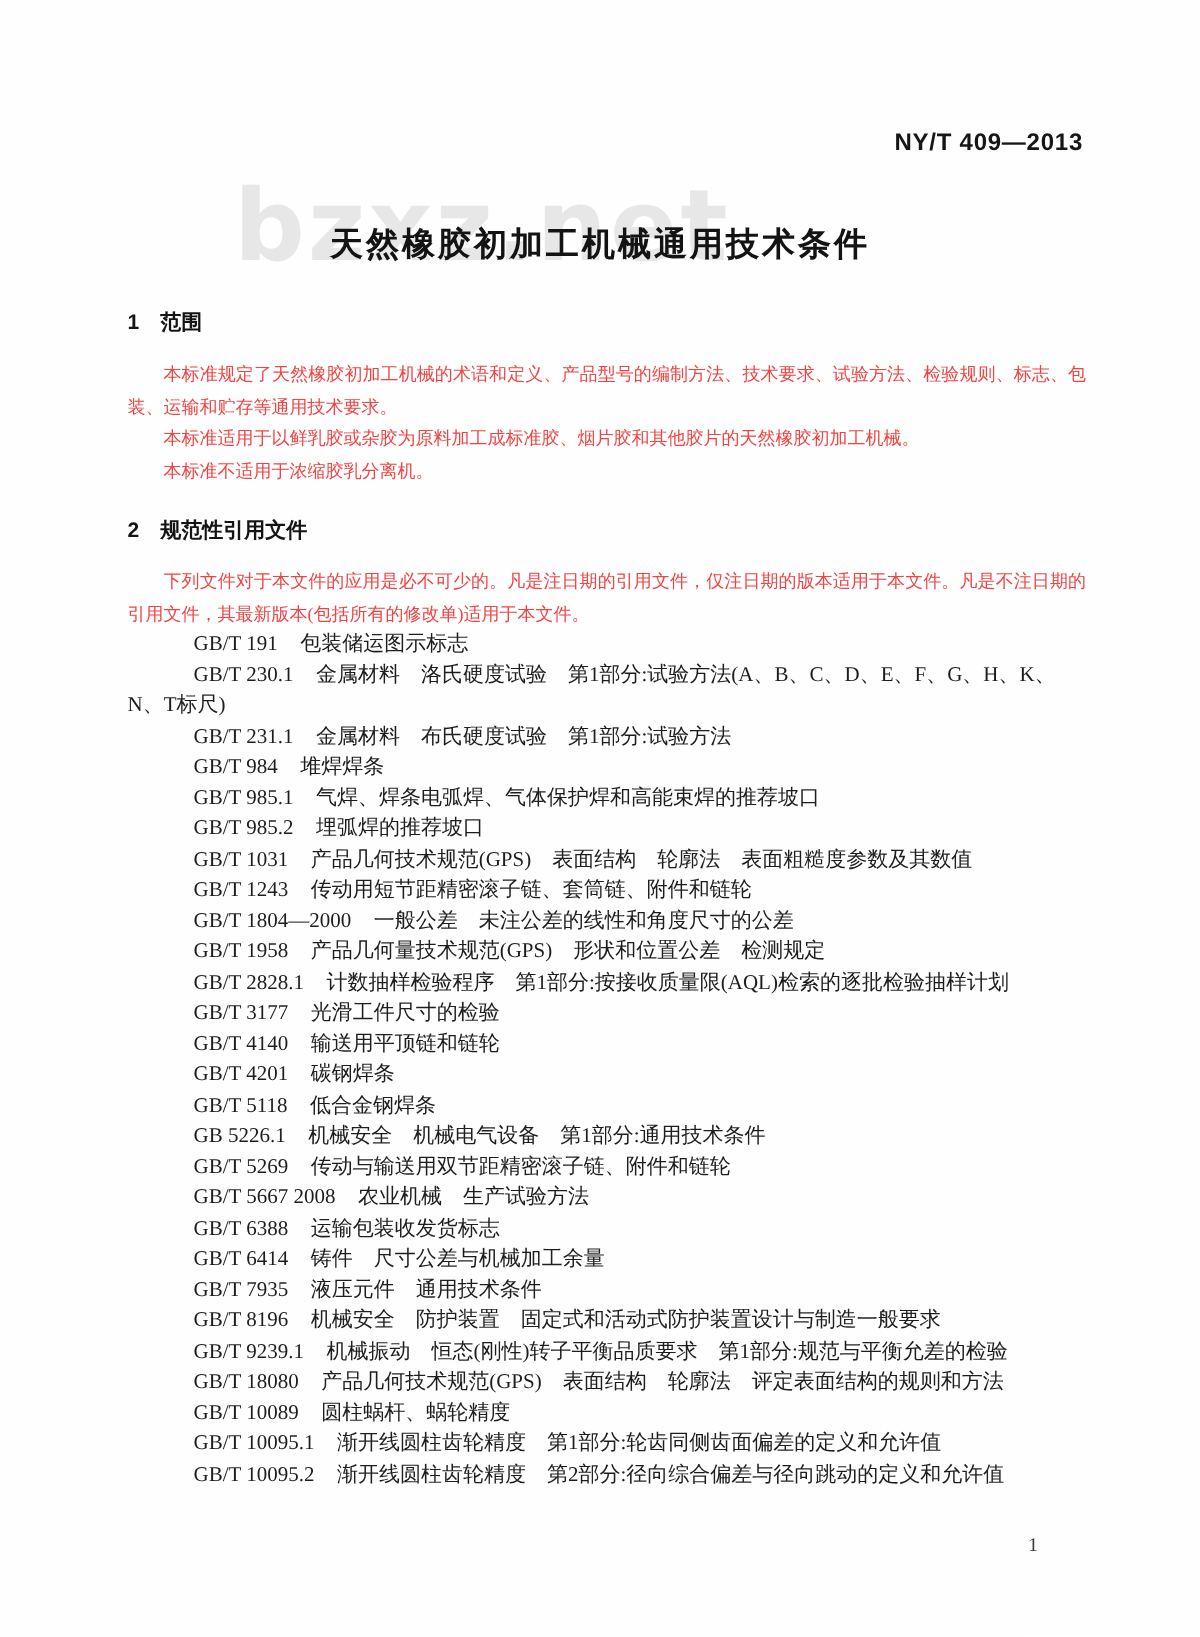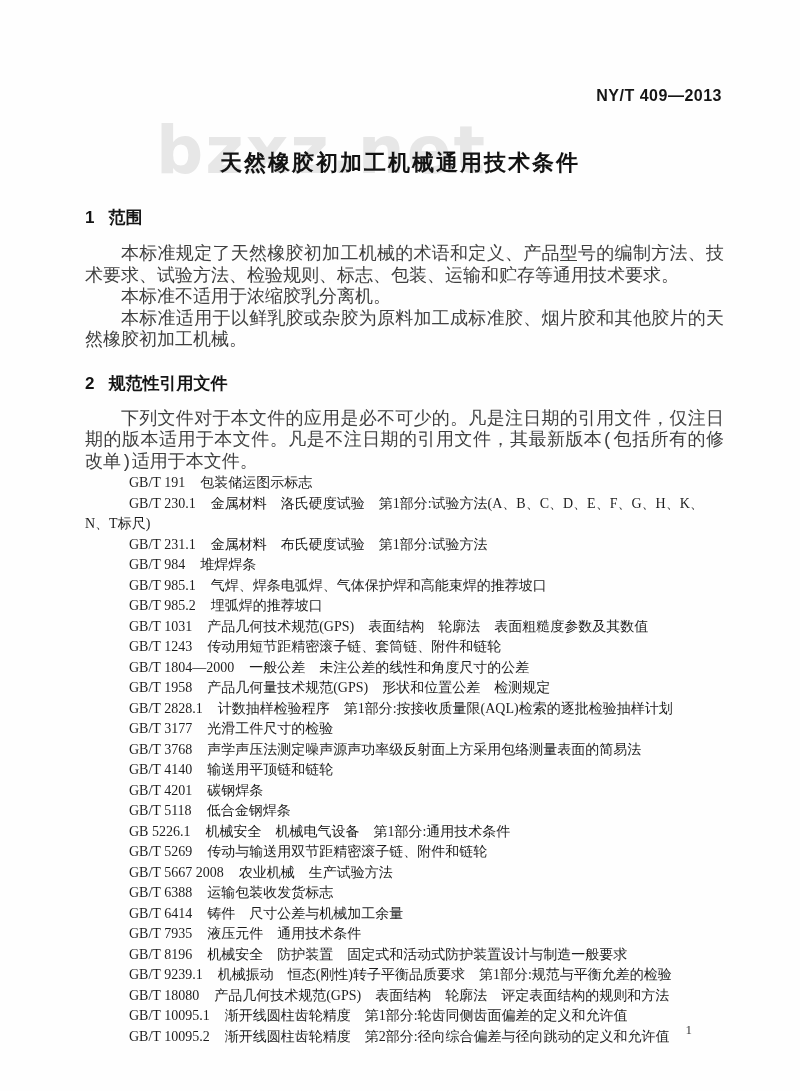--- a/index.html
+++ b/index.html
@@ -55,33 +55,32 @@
     position: absolute;
     top: 206px;
     left: 85px;
     right: 76px;
     z-index: 1;
   }
   .sec-heading {
     margin: 0 0 15px 0;
     font-family: "Liberation Sans", "DejaVu Sans", sans-serif;
     font-weight: bold;
-    font-size: 17px;
+    font-size: 14px;
     color: #141414;
   }
   .sec-heading .hgap { display: inline-block; width: 14px; }
   .sec-heading.second { margin-top: 20px; margin-bottom: 14px; }
   .para {
     margin: 0;
-    font-size: 18px;
+    font-size: 12px;
     line-height: 21.5px;
     text-align: justify;
     text-indent: 2em;
-    color: #404040;
-    font-family: Liberation Mono, monospace;
+    color: #ef4444;
   }
   .ref {
     margin: 0;
     font-size: 14px;
     line-height: 20.5px;
     text-indent: 2em;
     color: #1d1d1d;
   }
   .ref .ref-code { padding-right: 15px; margin-left: 16px; }
   .page-number {
@@ -107,23 +106,23 @@
   <h1 class="doc-title">天然橡胶初加工机械通用技术条件</h1>
 
   <div class="content">
 
     <section>
       <h2 class="sec-heading"><span>1</span><span class="hgap"></span><span>范围</span></h2>
       <div>
 
           <p class="para">本标准规定了天然橡胶初加工机械的术语和定义、产品型号的编制方法、技术要求、试验方法、检验规则、标志、包装、运输和贮存等通用技术要求。</p>
 
+          <p class="para">本标准适用于以鲜乳胶或杂胶为原料加工成标准胶、烟片胶和其他胶片的天然橡胶初加工机械。</p>
+
           <p class="para">本标准不适用于浓缩胶乳分离机。</p>
-
-          <p class="para">本标准适用于以鲜乳胶或杂胶为原料加工成标准胶、烟片胶和其他胶片的天然橡胶初加工机械。</p>
         </div>
     </section>
 
     <section>
       <h2 class="sec-heading second"><span>2</span><span class="hgap"></span><span>规范性引用文件</span></h2>
       <p class="para">下列文件对于本文件的应用是必不可少的。凡是注日期的引用文件，仅注日期的版本适用于本文件。凡是不注日期的引用文件，其最新版本(包括所有的修改单)适用于本文件。</p>
       <div>
 
           <p class="ref"><span class="ref-code">GB/T 191</span><span class="ref-title">包装储运图示标志</span></p>
 
@@ -142,21 +141,20 @@
           <p class="ref"><span class="ref-code">GB/T 1243</span><span class="ref-title">传动用短节距精密滚子链、套筒链、附件和链轮</span></p>
 
           <p class="ref"><span class="ref-code">GB/T 1804—2000</span><span class="ref-title">一般公差　未注公差的线性和角度尺寸的公差</span></p>
 
           <p class="ref"><span class="ref-code">GB/T 1958</span><span class="ref-title">产品几何量技术规范(GPS)　形状和位置公差　检测规定</span></p>
 
           <p class="ref"><span class="ref-code">GB/T 2828.1</span><span class="ref-title">计数抽样检验程序　第1部分:按接收质量限(AQL)检索的逐批检验抽样计划</span></p>
 
           <p class="ref"><span class="ref-code">GB/T 3177</span><span class="ref-title">光滑工件尺寸的检验</span></p>
 
-          <p class="ref"><span class="ref-code">GB/T 3768</span><span class="ref-title">声学声压法测定噪声源声功率级反射面上方采用包络测量表面的简易法</span></p>
 
           <p class="ref"><span class="ref-code">GB/T 4140</span><span class="ref-title">输送用平顶链和链轮</span></p>
 
           <p class="ref"><span class="ref-code">GB/T 4201</span><span class="ref-title">碳钢焊条</span></p>
 
           <p class="ref"><span class="ref-code">GB/T 5118</span><span class="ref-title">低合金钢焊条</span></p>
 
           <p class="ref"><span class="ref-code">GB 5226.1</span><span class="ref-title">机械安全　机械电气设备　第1部分:通用技术条件</span></p>
 
           <p class="ref"><span class="ref-code">GB/T 5269</span><span class="ref-title">传动与输送用双节距精密滚子链、附件和链轮</span></p>
@@ -168,20 +166,21 @@
           <p class="ref"><span class="ref-code">GB/T 6414</span><span class="ref-title">铸件　尺寸公差与机械加工余量</span></p>
 
           <p class="ref"><span class="ref-code">GB/T 7935</span><span class="ref-title">液压元件　通用技术条件</span></p>
 
           <p class="ref"><span class="ref-code">GB/T 8196</span><span class="ref-title">机械安全　防护装置　固定式和活动式防护装置设计与制造一般要求</span></p>
 
           <p class="ref"><span class="ref-code">GB/T 9239.1</span><span class="ref-title">机械振动　恒态(刚性)转子平衡品质要求　第1部分:规范与平衡允差的检验</span></p>
 
           <p class="ref"><span class="ref-code">GB/T 18080</span><span class="ref-title">产品几何技术规范(GPS)　表面结构　轮廓法　评定表面结构的规则和方法</span></p>
 
+          <p class="ref"><span class="ref-code">GB/T 10089</span><span class="ref-title">圆柱蜗杆、蜗轮精度</span></p>
 
           <p class="ref"><span class="ref-code">GB/T 10095.1</span><span class="ref-title">渐开线圆柱齿轮精度　第1部分:轮齿同侧齿面偏差的定义和允许值</span></p>
 
           <p class="ref"><span class="ref-code">GB/T 10095.2</span><span class="ref-title">渐开线圆柱齿轮精度　第2部分:径向综合偏差与径向跳动的定义和允许值</span></p>
         </div>
     </section>
 
   </div>
 
   <div class="page-number">1</div>

